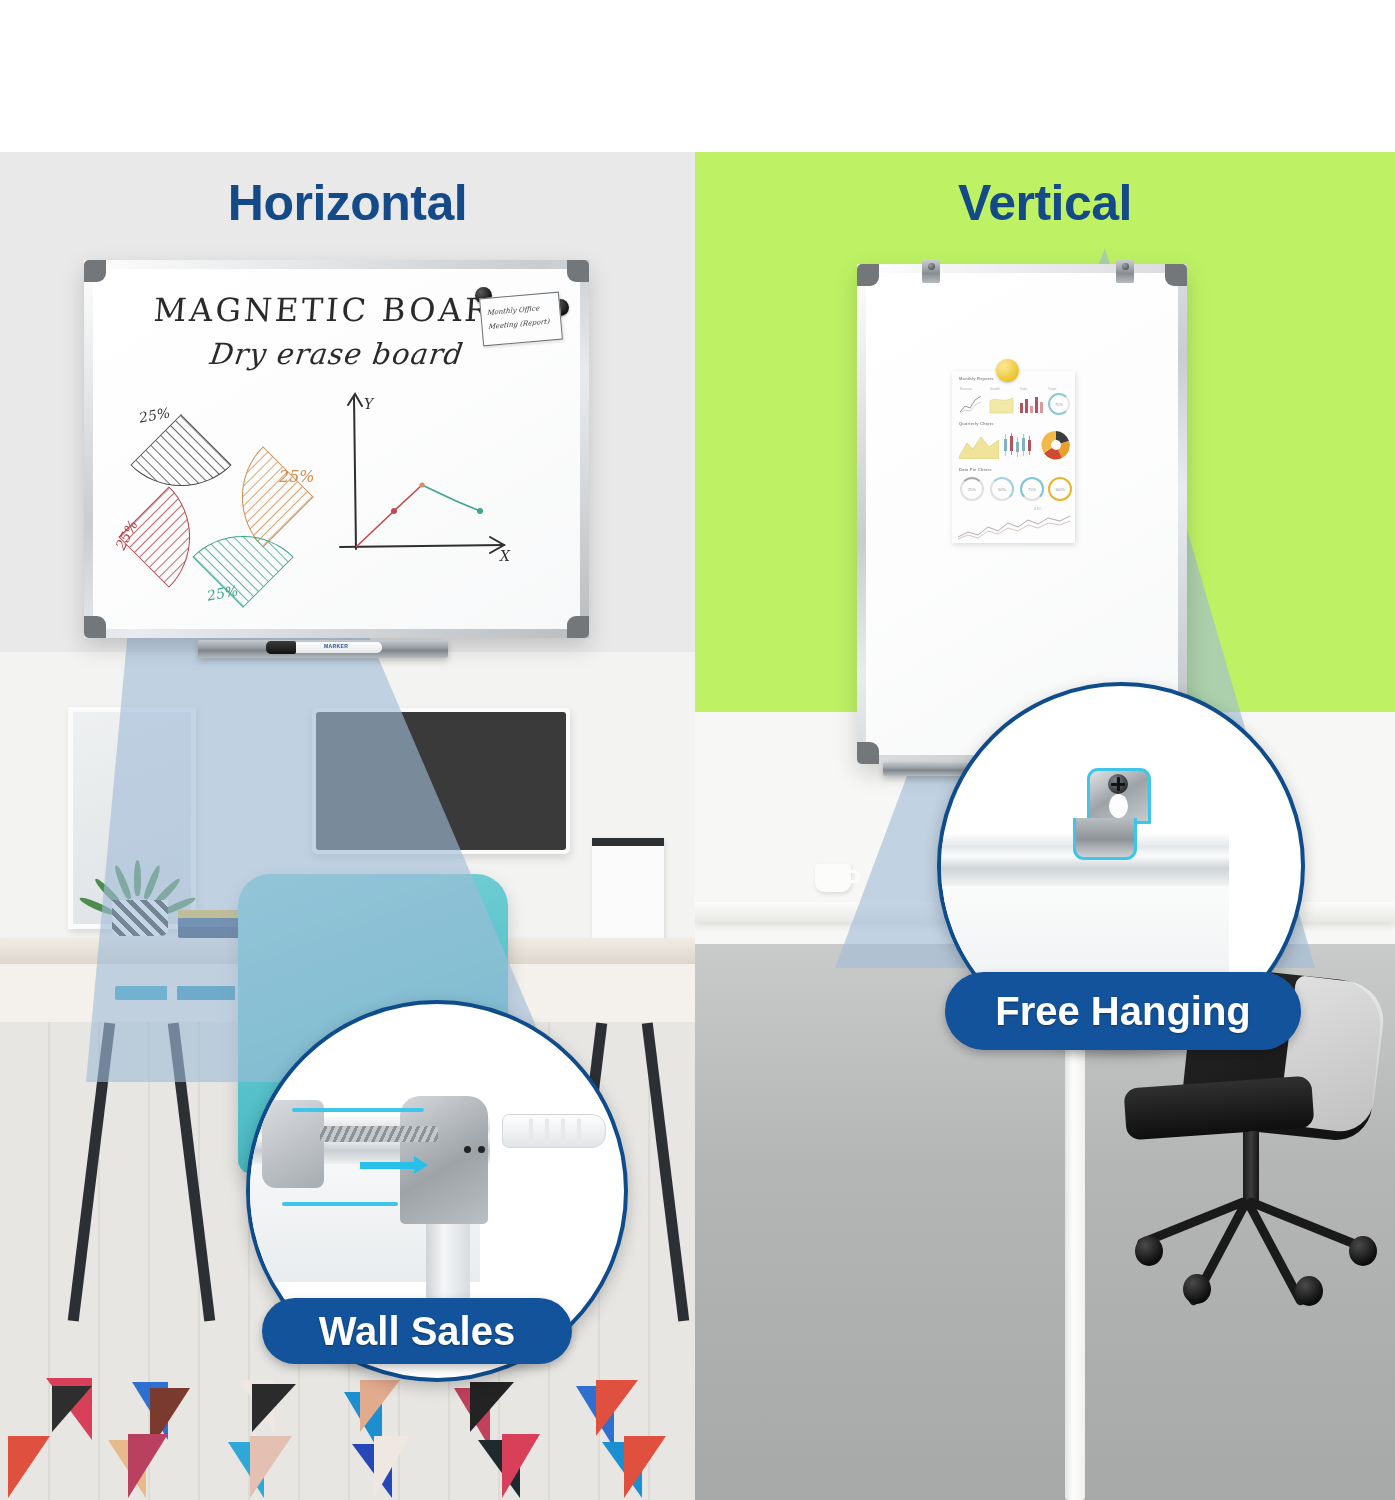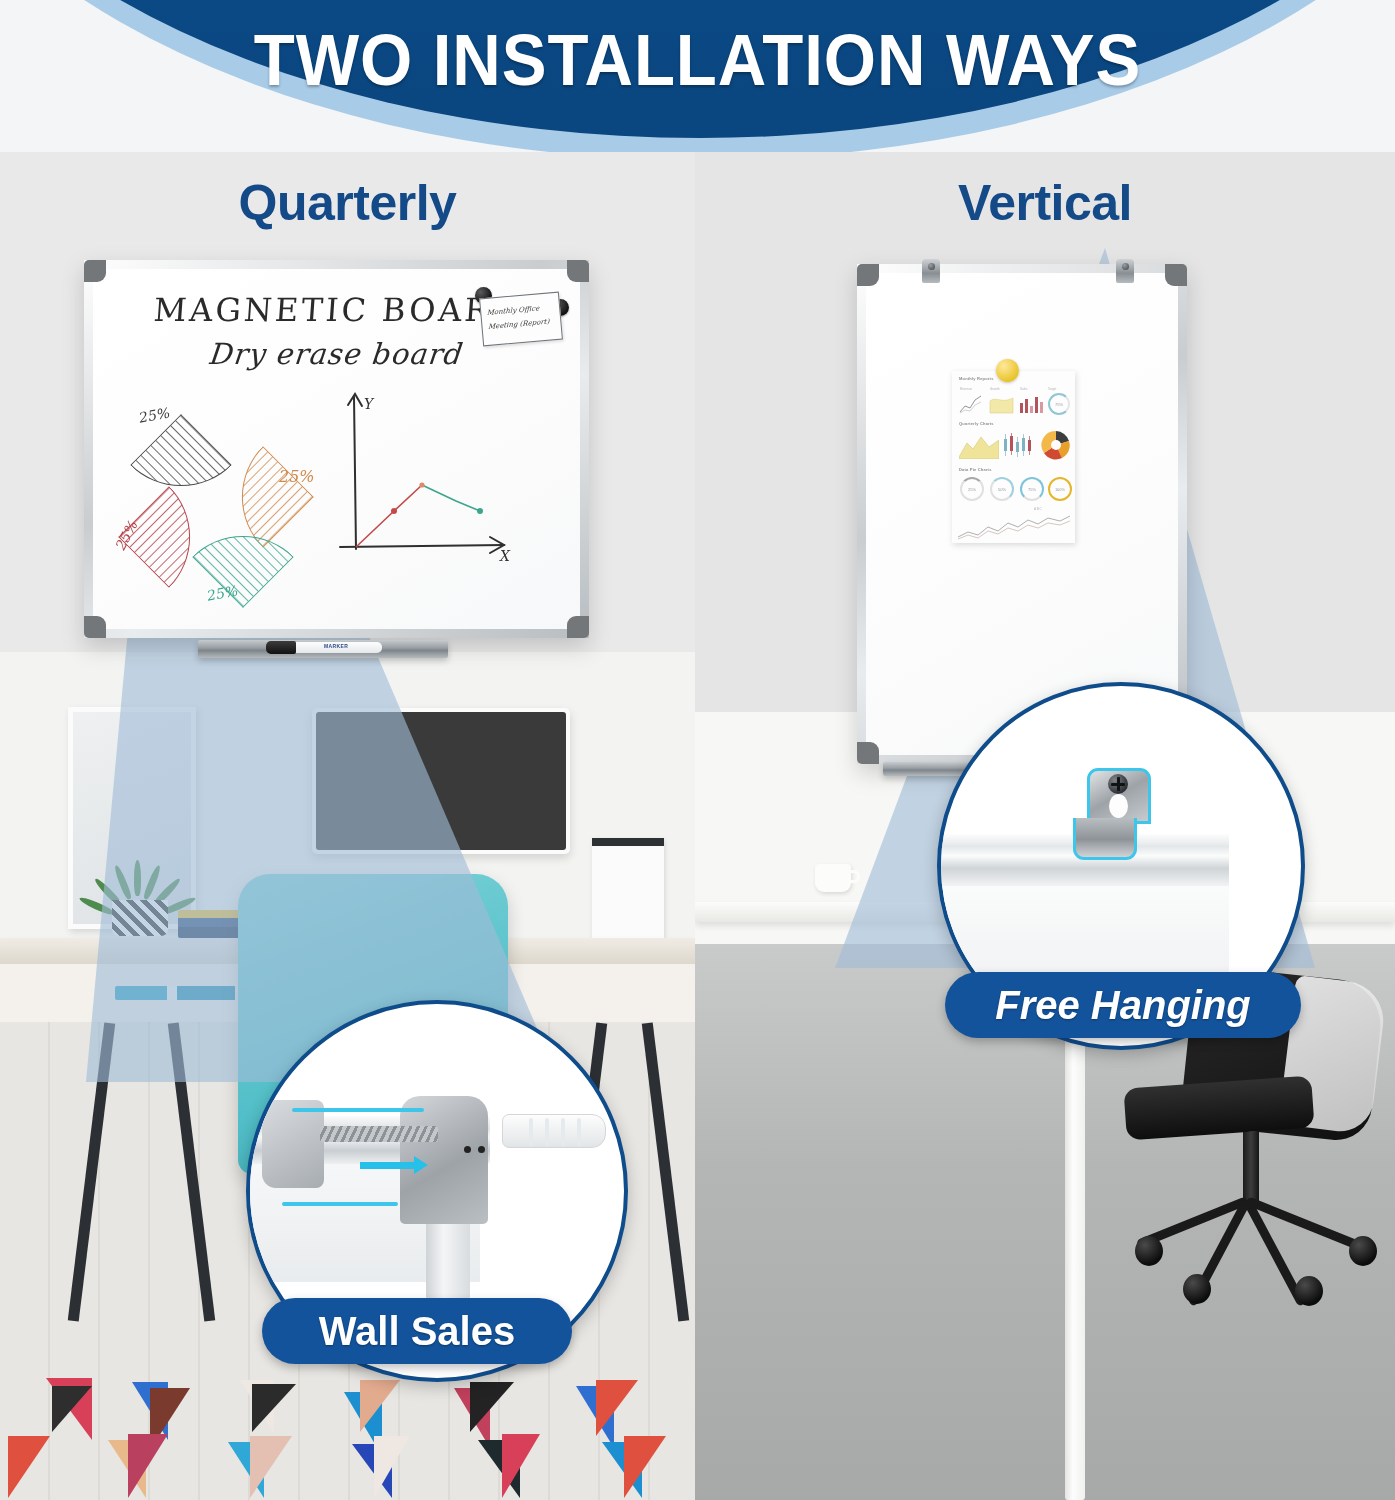--- a/index.html
+++ b/index.html
@@ -27,21 +27,21 @@
     display:flex; align-items:center; justify-content:center;
     color:#ffffff; font-size:73px; font-weight:bold;
     letter-spacing:1px; white-space:nowrap;
     transform:scaleX(0.92);
     text-shadow:0 2px 3px rgba(0,0,0,0.30);
   }
 
   
   .panel { position:absolute; top:152px; height:1348px; overflow:hidden; }
   #panel-left  { left:0;     width:695px; background:#e9e9e9; }
-  #panel-right { left:695px; width:700px; background:#e5e5e5; }
+  #panel-right { left:695px; width:700px; background:#bef264; }
 
   .panel-heading {
     position:absolute; top:22px; width:100%; text-align:center;
     font-size:50px; font-weight:bold; color:#134a87; letter-spacing:-0.5px;
   }
 
   
   .wb { position:absolute; background:#fefefe;
         border:9px solid; border-image:linear-gradient(150deg,#fdfdfd,#c9cdd0 40%,#e9ecee 60%,#b9bec2) 1;
         box-shadow:0 9px 22px rgba(0,0,0,0.17); }
@@ -214,29 +214,24 @@
   .vb-bracket { position:absolute; width:18px; height:24px;
     background:linear-gradient(180deg,#cfd3d6,#898e93 60%,#b6bbbf); border-radius:4px 4px 2px 2px; }
   .vb-bracket::after { content:''; position:absolute; left:6px; top:4px; width:7px; height:7px; border-radius:50%;
     background:radial-gradient(circle at 35% 30%,#9aa0a5,#3d4246); }
 </style>
 </head>
 <body>
 
 <div id="root">
 
-  <div class="banner">
-    <div class="banner-lightcurve"></div>
-    <div class="banner-darkcurve"></div>
-    <div class="banner-title">TWO INSTALLATION WAYS</div>
-  </div>
 
   <div class="panel" id="panel-left">
 
-    <div class="panel-heading">Quarterly</div>
+    <div class="panel-heading">Horizontal</div>
 
     <div class="scene" id="scene-left">
       <div class="wall" style="height:560px;"></div>
       <div class="floor-wood" style="top:370px;height:478px;"></div>
 
       <div id="frame-art"></div>
 
       <div id="monitor">
         <div id="monitor-screen"></div>
       </div>
@@ -503,17 +498,17 @@
       <div class="callout-circle" style="left:242px;top:530px;width:368px;height:368px;">
         <div id="fh-board"></div>
         <div id="fh-rail"></div>
         <div id="fh-bracket" style="left:132px;top:82px;width:92px;height:108px;">
           <div id="fh-b-top"></div>
           <div id="fh-slot"></div>
           <div id="fh-screwhead"></div>
           <div id="fh-b-bot"></div>
         </div>
       </div>
-      <div class="callout-label" style="left:250px;top:820px;width:356px;height:66px;font-size:40px;font-style:italic;">Free Hanging</div>
+      <div class="callout-label" style="left:250px;top:820px;width:356px;height:78px;font-size:40px;">Free Hanging</div>
     </div>
   </div>
 
 </div>
 
 </body></html>

